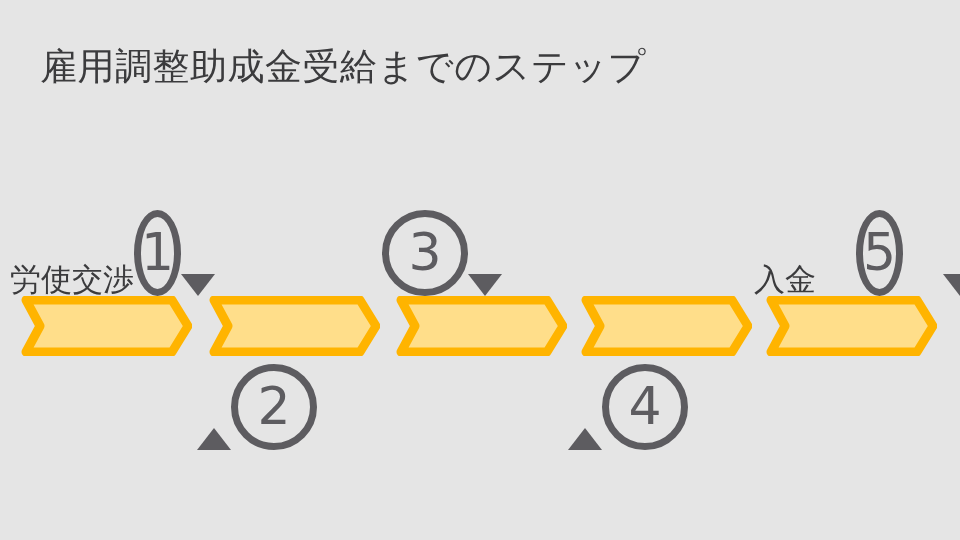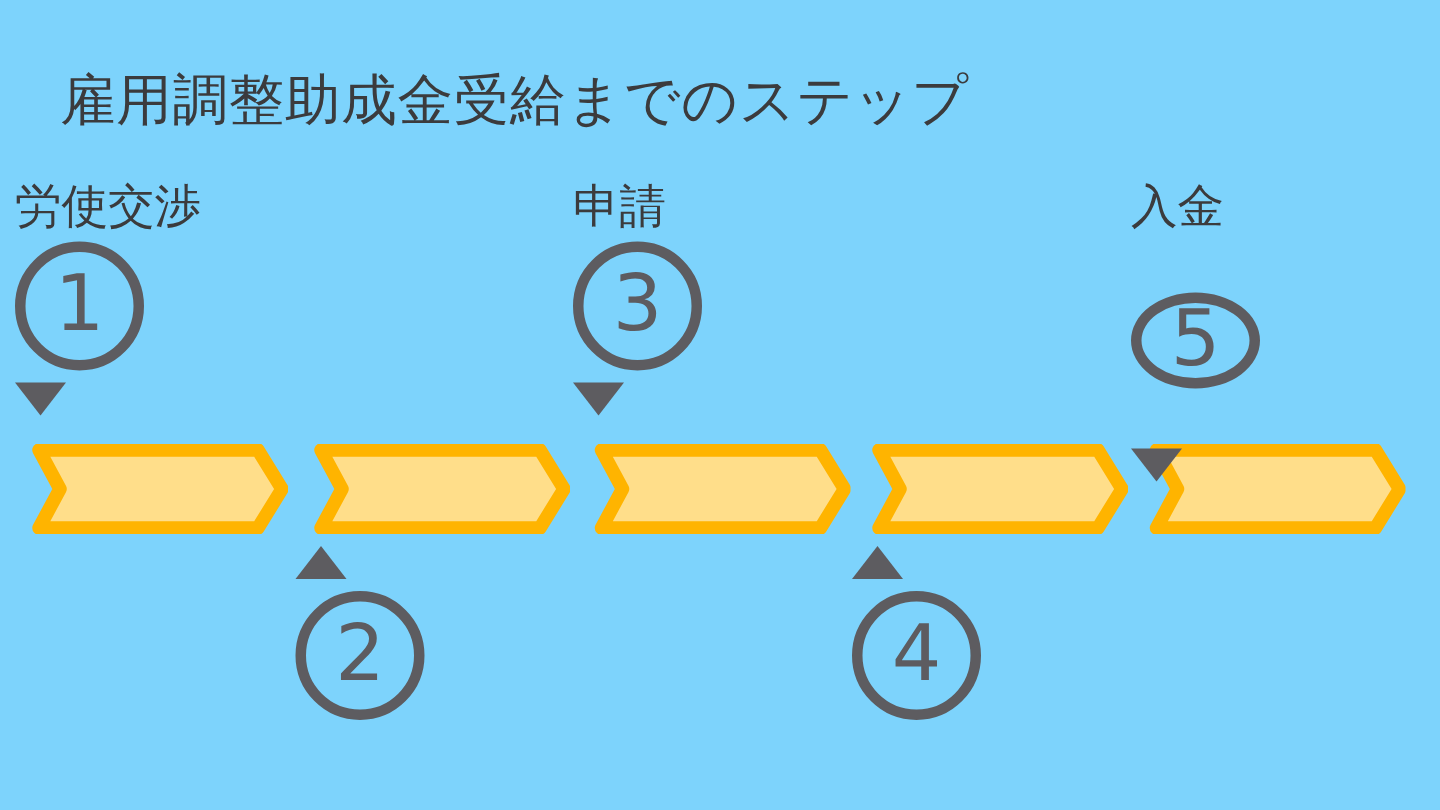--- a/index.html
+++ b/index.html
@@ -11,21 +11,21 @@
     height: 540px;
     background: #ffffff;
     font-family: "DejaVu Sans", "Liberation Sans", sans-serif;
     overflow: hidden;
   }
 
   #infographic {
     position: relative;
     width: 960px;
     height: 540px;
-    background: #7dd3fc;
+    background: #e5e5e5;
   }
 
   
   #page-title {
     position: absolute;
     left: 40px;
     top: 48px;
     font-size: 37px;
     line-height: 1.05;
     letter-spacing: 0.5px;
@@ -52,22 +52,22 @@
     display: block;
     width: 172px;
     height: 60px;
   }
 
   
   .step {
     position: absolute;
     width: 180px;
     display: flex;
-    flex-direction: column;
-    align-items: flex-start;
+    flex-direction: row;
+    align-items: flex-end;
   }
   .step.above {
     bottom: 0;
   }
   .step.below {
     top: 0;
   }
 
   .step-label {
     font-size: 31px;
@@ -169,21 +169,20 @@
   <div class="step below" style="left:197px; top:364px;">
     <div class="tri tri-up"></div>
     <div class="gap-circle-tri"></div>
     <div class="step-circle">
       <span class="step-number">2</span>
     </div>
     <div class="gap-label-circle"></div>
   </div>
 
   <div class="step above" style="left:382px; height:175px; top:121px;">
-    <div class="step-label">申請</div>
     <div class="gap-label-circle"></div>
     <div class="step-circle">
       <span class="step-number">3</span>
     </div>
     <div class="gap-circle-tri"></div>
     <div class="tri tri-down"></div>
   </div>
 
   <div class="step below" style="left:568px; top:364px;">
     <div class="tri tri-up"></div>

